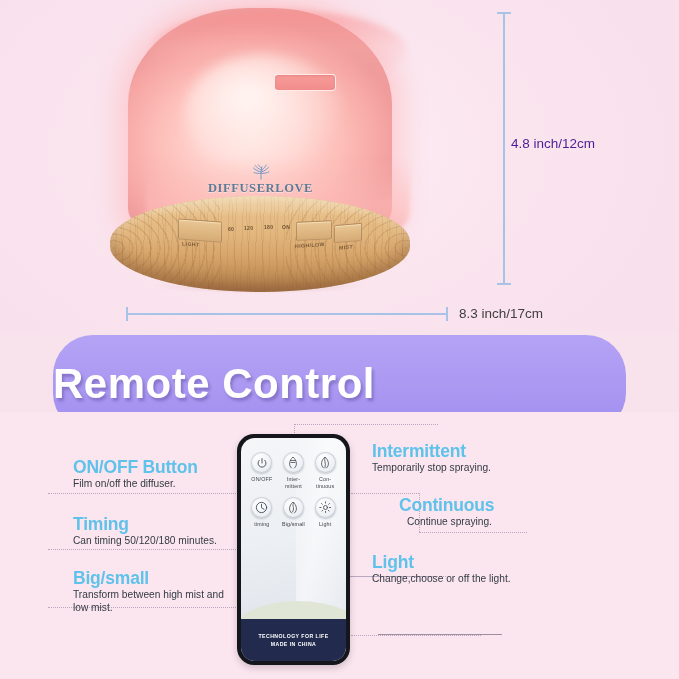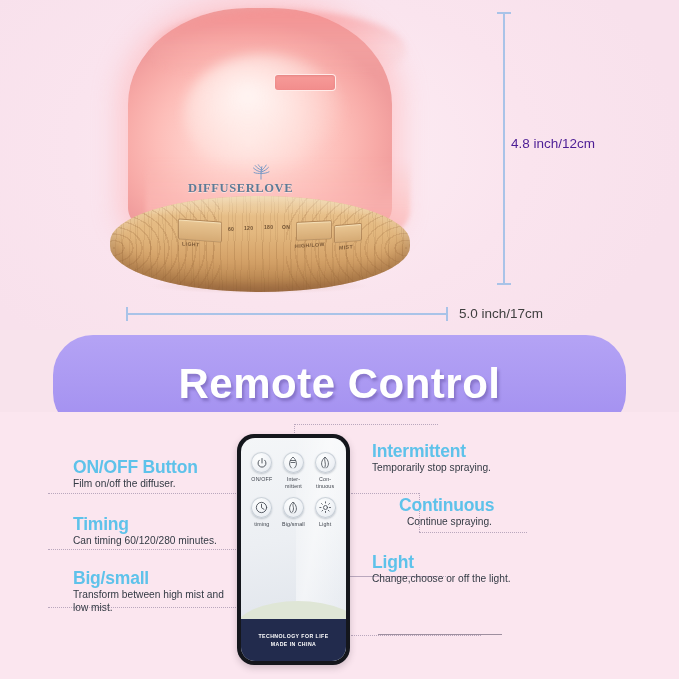--- a/index.html
+++ b/index.html
@@ -69,21 +69,21 @@
     background:repeating-radial-gradient(ellipse 70px 52px at 14px 48px,rgba(146,96,52,.20) 0px,rgba(146,96,52,.20) 1.6px,rgba(0,0,0,0) 1.6px,rgba(0,0,0,0) 9px);}
   .grain3{position:absolute;right:-6px;top:2px;width:130px;height:94px;
     background:repeating-radial-gradient(ellipse 76px 54px at 120px 50px,rgba(146,96,52,.18) 0px,rgba(146,96,52,.18) 1.6px,rgba(0,0,0,0) 1.6px,rgba(0,0,0,0) 10px);}
   .base-top-hl{position:absolute;left:10px;top:0;width:280px;height:20px;border-radius:140px/16px;
     background:linear-gradient(180deg,rgba(255,245,220,.55),rgba(255,245,220,0));}
   .base-shadow-floor{
     position:absolute;left:40px;top:270px;width:220px;height:16px;border-radius:50%;
     background:radial-gradient(ellipse at center,rgba(190,140,120,.28),rgba(190,140,120,0) 70%);}
 
   
-  .logo{position:absolute;left:78px;top:156px;width:145px;}
+  .logo{position:absolute;left:78px;top:156px;width:145px;text-align:center;}
   .logo-leaf{display:block;margin:0 auto -2px auto;width:22px;height:16px;}
   .logo-text{font-family:"Liberation Serif",serif;font-size:12.5px;letter-spacing:.6px;
     color:#5d7b96;font-weight:600;text-shadow:0 1px 0 rgba(255,255,255,.45);}
 
   
   .ctl{position:absolute;font-size:5.2px;color:#7d5a38;letter-spacing:.4px;font-weight:700;}
   .btn-slot{position:absolute;background:linear-gradient(180deg,#e9c693,#d6ab75);
     border:1px solid rgba(135,92,50,.45);border-radius:2px;box-shadow:inset 0 1px 1px rgba(255,245,215,.6);}
   .ticks{position:absolute;font-size:5px;color:#6f5133;font-weight:700;letter-spacing:.3px;}
 
@@ -92,21 +92,21 @@
   .cap{position:absolute;width:14px;height:2px;background:#a9c3e8;left:-6px;}
   .dim-label-v{position:absolute;left:511px;top:136px;font-size:13.5px;color:#4c1d95;}
   .dimline-h{position:absolute;left:126px;top:313px;width:322px;height:2px;background:#a9c3e8;}
   .caph{position:absolute;width:2px;height:14px;background:#a9c3e8;top:-6px;}
   .dim-label-h{position:absolute;left:459px;top:306px;font-size:13.5px;color:#3f3f3f;}
 
   
   .banner{
     position:absolute;left:53px;top:335px;width:573px;height:98px;border-radius:40px;
     background:linear-gradient(180deg,#b4a3f5 0%,#ab99f2 50%,#a18ef0 100%);
-    display:flex;align-items:center;justify-content:center;
+    display:flex;align-items:center;justify-content:flex-start;
   }
   .banner-text{
     font-size:42px;font-weight:bold;color:#ffffff;letter-spacing:.5px;
     text-shadow:2px 3px 3px rgba(90,70,150,.45);
   }
 
   
   .bottom{position:absolute;left:0;top:412px;width:679px;height:323px;background:#fbe6ef;}
 
   
@@ -211,21 +211,21 @@
     <div class="dimline-v">
       <div class="cap" style="top:0;"></div>
       <div class="cap" style="top:271px;"></div>
     </div>
     <div class="dim-label-v">4.8 inch/12cm</div>
 
     <div class="dimline-h">
       <div class="caph" style="left:0;"></div>
       <div class="caph" style="left:320px;"></div>
     </div>
-    <div class="dim-label-h">5.0 inch/17cm</div>
+    <div class="dim-label-h">8.3 inch/17cm</div>
   </div>
 
   <div class="banner">
     <span class="banner-text">Remote Control</span>
   </div>
 
   <div class="bottom">
 
     <div class="dotted-h" style="left:48px;top:81px;width:190px;"></div>
     <div class="dotted-v" style="left:266px;top:81px;height:10px;"></div>
@@ -342,21 +342,21 @@
       </div>
     </div>
 
     <div class="callout" style="left:73px;top:46px;">
       <div class="c-title">ON/OFF Button</div>
       <div class="c-sub">Film on/off the diffuser.</div>
     </div>
 
     <div class="callout" style="left:73px;top:103px;">
       <div class="c-title">Timing</div>
-      <div class="c-sub">Can timing 60/120/280 minutes.</div>
+      <div class="c-sub">Can timing 50/120/180 minutes.</div>
     </div>
 
     <div class="callout" style="left:73px;top:157px;">
       <div class="c-title">Big/small</div>
       <div class="c-sub" style="white-space:pre-line;">Transform between high mist and
 low mist.</div>
     </div>
 
     <div class="callout" style="left:372px;top:30px;">
       <div class="c-title">Intermittent</div>

